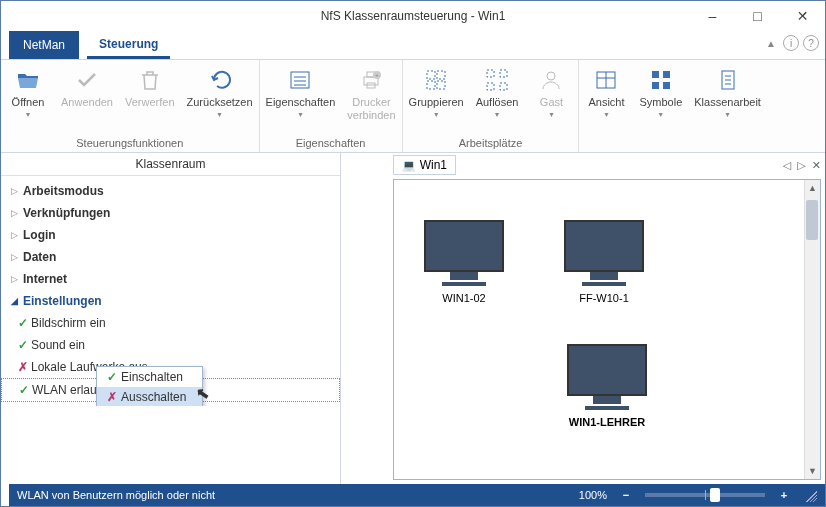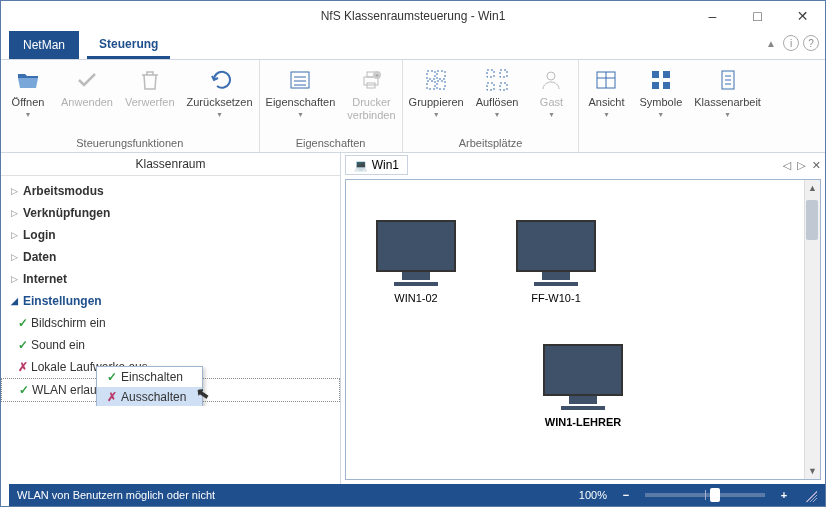--- a/index.html
+++ b/index.html
@@ -25,21 +25,21 @@
   .ribbon-group { display: flex; flex-direction: column; border-right: 1px solid #e0e0e0; }
   .ribbon-buttons { display: flex; flex: 1; }
   .rbtn { display: flex; flex-direction: column; align-items: center; justify-content: flex-start; padding: 6px 6px 0; font-size: 11px; color: #444; cursor: pointer; min-width: 54px; }
   .rbtn.disabled { color: #b0b0b0; cursor: default; }
   .rbtn .icon { height: 28px; display: flex; align-items: center; justify-content: center; margin-bottom: 2px; }
   .rbtn .label { text-align: center; line-height: 1.2; white-space: pre-line; }
   .rbtn .drop { font-size: 8px; color: #888; margin-top: 1px; }
   .ribbon-title { font-size: 11px; color: #666; text-align: center; padding: 2px 16px 3px; }
 
   
-  .body { display: flex; height: calc(100% - 30px - 28px - 94px - 22px); }
+  .body { display: flex; height: calc(100% - 30px - 28px - 94px - 22px); gap: 48px; }
   .sidebar { width: 340px; border-right: 1px solid #d0d7e2; display: flex; flex-direction: column; }
   .sidebar-title { text-align: center; font-size: 12px; padding: 4px 0; color: #333; border-bottom: 1px solid #e0e0e0; }
   .tree { padding: 4px 0; font-size: 12px; color: #333; overflow: auto; position: relative; }
   .tree-item { display: flex; align-items: center; padding: 2px 8px 2px 10px; cursor: pointer; line-height: 18px; }
   .tree-item .arrow { width: 12px; color: #888; font-size: 9px; display: inline-block; }
   .tree-item.selected-group { color: #1f4f8c; font-weight: 600; }
   .tree-item .arrow.open { color: #1f4f8c; }
   .tree-sub { display: flex; align-items: center; padding: 2px 8px 2px 14px; cursor: pointer; line-height: 18px; }
   .tree-sub .tick { width: 16px; display: inline-flex; justify-content: center; }
   .tree-sub.sel { border: 1px dotted #888; }

